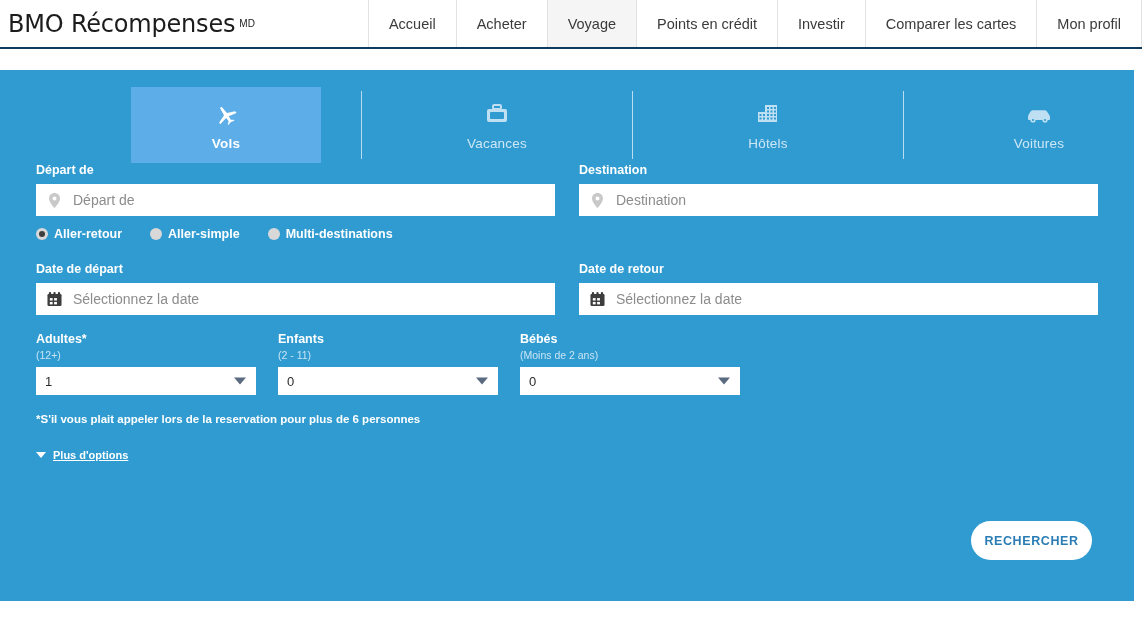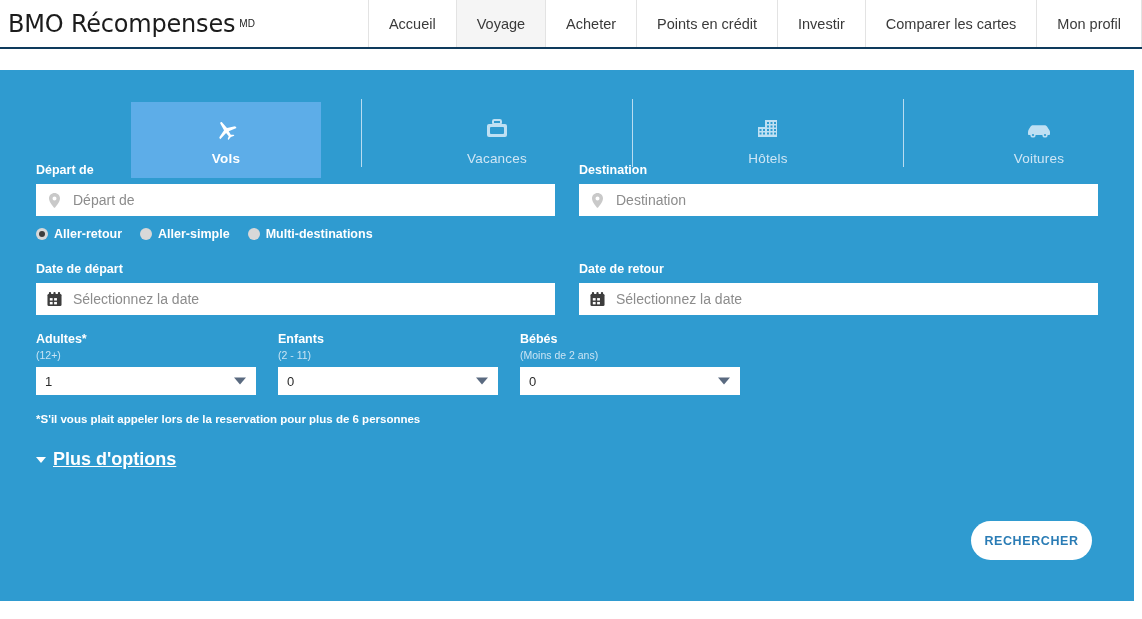--- a/index.html
+++ b/index.html
@@ -70,21 +70,21 @@
   .panel {
     background: #2f9bd0;
     width: 100%;
     height: 531px;
     position: relative;
   }
 
   
   .tabs {
     display: flex;
-    padding: 32px 0 0 131px;
+    padding: 17px 0 0 131px;
     height: 93px;
     gap: 40px;
   }
   .tab {
     width: 220px;
     height: 76px;
     display: flex;
     flex-direction: column;
     align-items: center;
     justify-content: center;
@@ -159,21 +159,21 @@
   .input-placeholder {
     font-size: 14px;
     color: #8c8c8c;
     font-family: "Liberation Sans", sans-serif;
   }
 
   
   .radios {
     display: flex;
     align-items: center;
-    gap: 18px;
+    gap: 28px;
     margin-top: 11px;
     margin-bottom: 21px;
   }
   .radio {
     display: flex;
     align-items: center;
     cursor: pointer;
   }
   .radio-dot {
     width: 12px; height: 12px;
@@ -245,21 +245,21 @@
     cursor: pointer;
   }
   .chev {
     width: 0; height: 0;
     border-left: 5px solid transparent;
     border-right: 5px solid transparent;
     border-top: 6px solid #ffffff;
     margin-right: 7px;
   }
   .more-label {
-    font-size: 18px;
+    font-size: 11px;
     font-weight: bold;
     color: #ffffff;
     text-decoration: underline;
   }
 
   .search-btn {
     position: absolute;
     right: 42px;
     bottom: 41px;
     width: 121px;
@@ -278,22 +278,22 @@
 </head>
 <body>
 
 <div class="header">
   <div class="brand">
     <span class="brand-text">BMO Récompenses</span>
       <span class="brand-sup">MD</span>
   </div>
   <nav class="nav">
     <div class="nav-item">Accueil</div>
+    <div class="nav-item">Acheter</div>
     <div class="nav-item active">Voyage</div>
-    <div class="nav-item">Acheter</div>
     <div class="nav-item">Points en crédit</div>
     <div class="nav-item">Investir</div>
     <div class="nav-item">Comparer les cartes</div>
     <div class="nav-item">Mon profil</div>
   </nav>
 </div>
 
 <div class="panel-wrap">
 <div class="panel">
 

